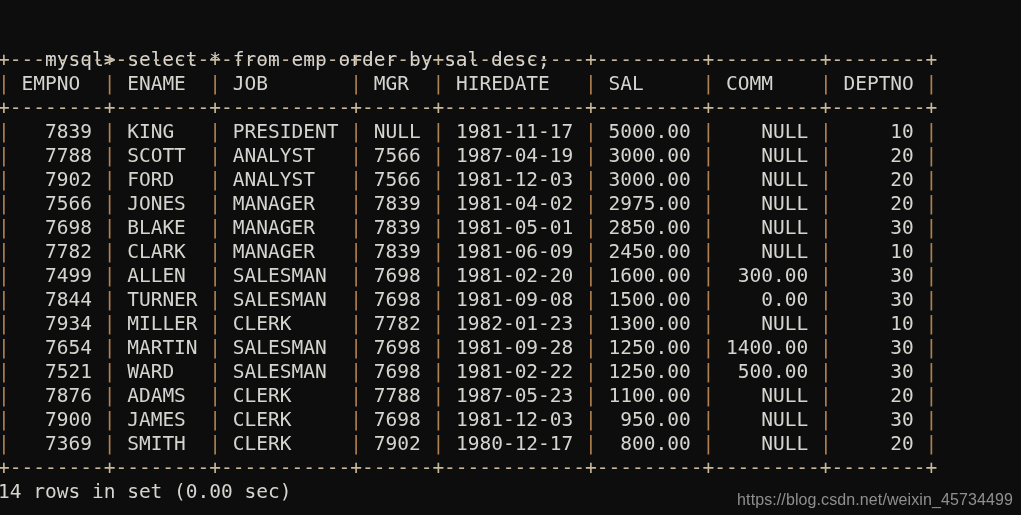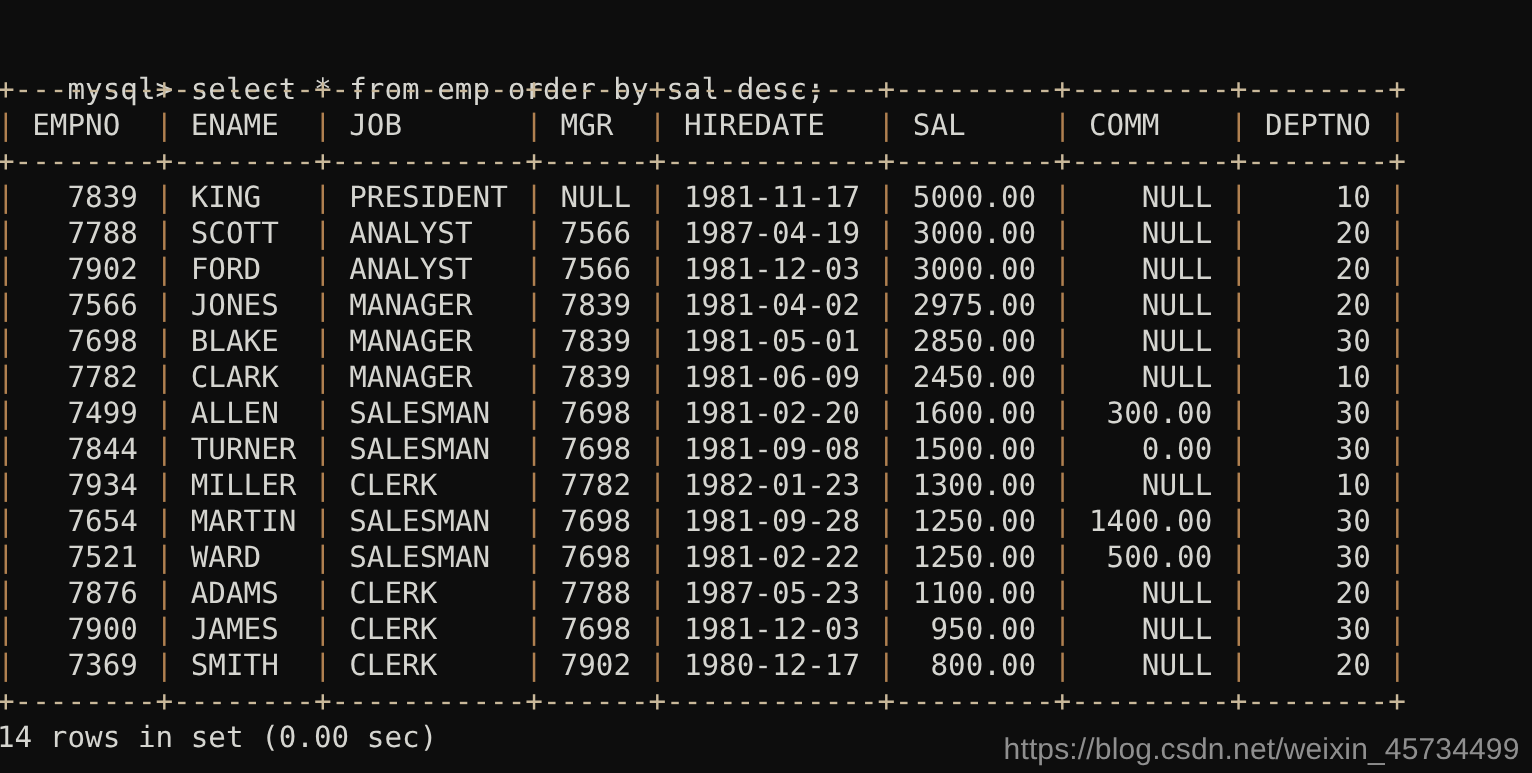--- a/index.html
+++ b/index.html
@@ -44,21 +44,21 @@
   }
   .cell-pipe {
     color: #b08050;
   }
   .watermark {
     position: absolute;
     right: 8px;
     bottom: 6px;
     color: #8f8f8f;
     font-family: "Liberation Sans", sans-serif;
-    font-size: 20px;
+    font-size: 16px;
     letter-spacing: 0.1px;
     line-height: 18px;
     white-space: pre;
   }
 </style>
 </head>
 <body>
 
 <div id="terminal">
 

